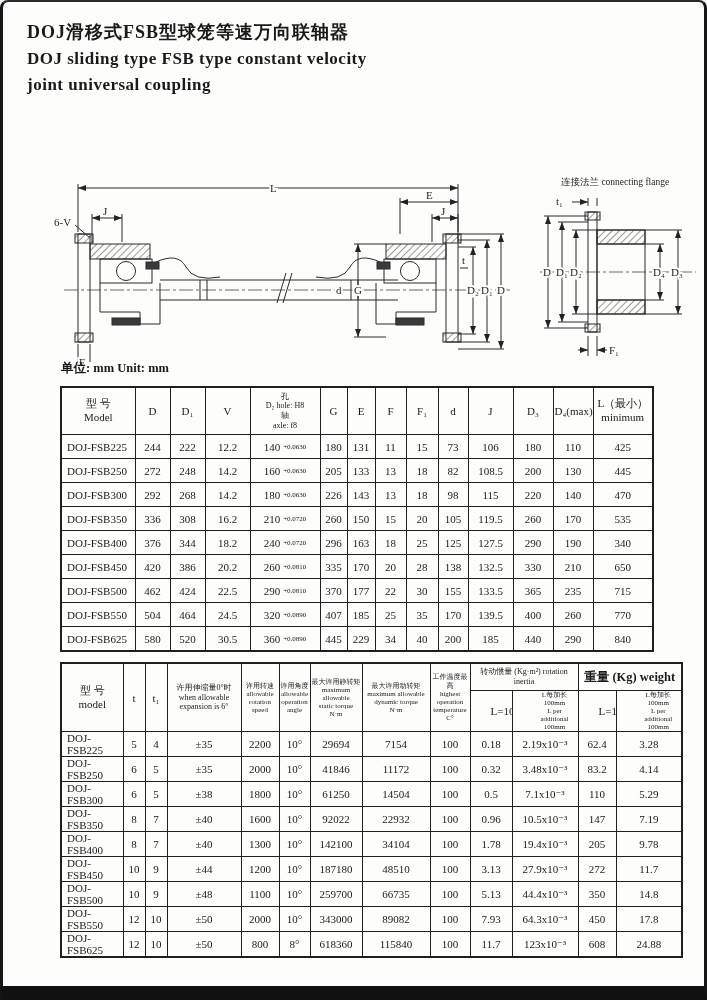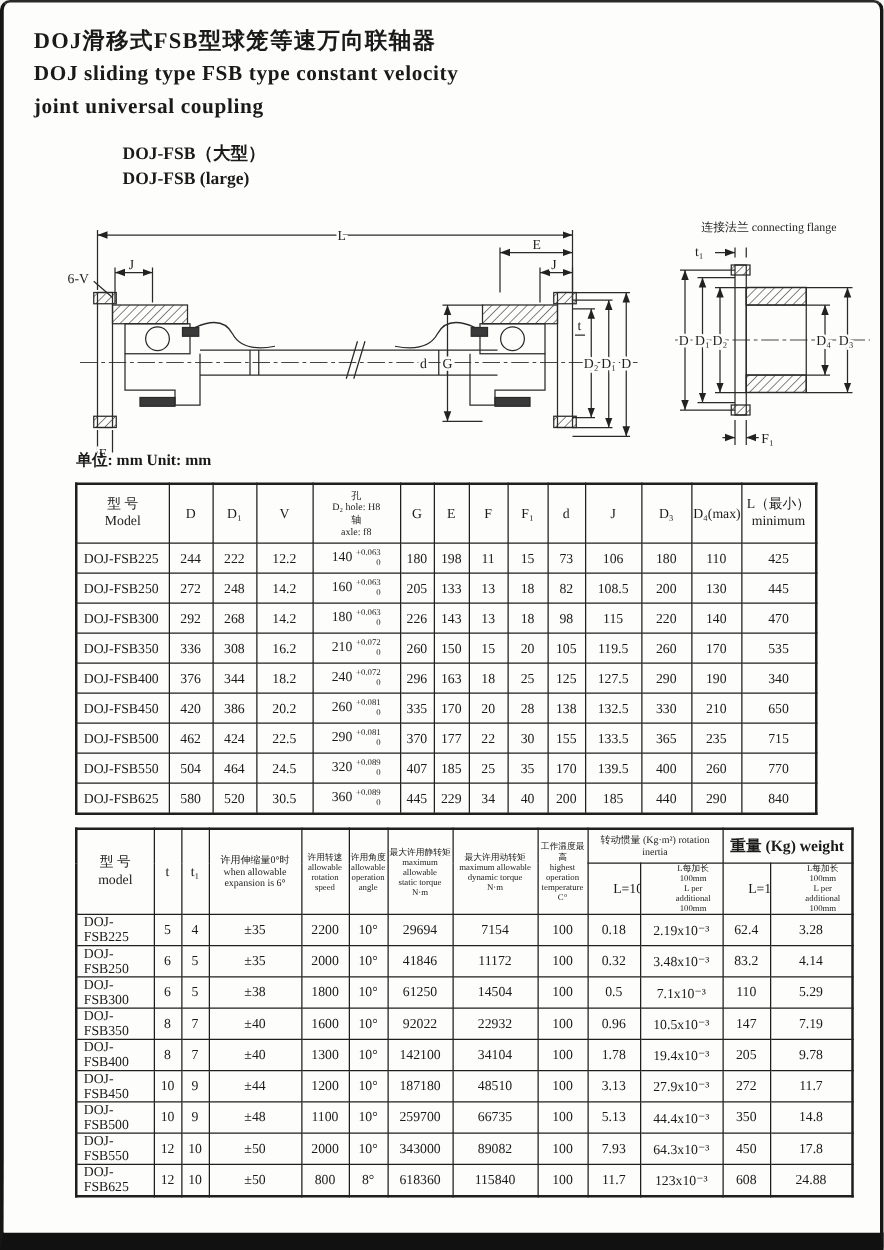--- a/index.html
+++ b/index.html
@@ -34,35 +34,33 @@
   thead th { font-size:11px; }
   .pre { white-space:pre-line; line-height:1.25; }
   .h-small { font-size:8px; line-height:1.2; }
   .h-tiny  { font-size:7px;  line-height:1.15; }
   .h-weight { font-size:12.5px; font-weight:600;margin-top:32px; }
   #table1 thead th { height:46px; }
   #table1 tbody td, #table2 tbody td { height:23px; }
   #table2 thead tr:first-child th { height:26px; }
   #table2 thead tr:last-child th { height:24px;padding-left:20px; }
   .cell-model { text-align:left; padding-left:5px; }
-  .tolcell .tol { display:inline-flex; flex-direction:column; margin-left:3px;
-                  font-size:7px; line-height:1.05; text-align:right; vertical-align:middle; }
+  .tolcell .tol { display:inline-flex; flex-direction:row; margin-left:3px;
+                  font-size:7px; line-height:1.05; text-align:center; vertical-align:middle; }
   .tolcell .tol i { font-style:normal; }
   .tolcell { white-space:nowrap; }
 </style>
 </head>
 <body>
 
 <div class="page">
 
   <div class="abs title-zh">DOJ滑移式FSB型球笼等速万向联轴器</div>
   <div class="abs title-en">DOJ sliding type FSB type constant velocity
 joint universal coupling</div>
-  <div class="abs subtitle">DOJ-FSB（大型）
-DOJ-FSB (large)</div>
 
   <svg class="abs" style="left:45px; top:170px;" width="650" height="198" viewBox="0 0 650 198">
     <defs>
       <pattern id="hatch" width="5" height="5" patternUnits="userSpaceOnUse" patternTransform="rotate(45)">
         <line x1="0" y1="0" x2="0" y2="5" stroke="#3a3a3a" stroke-width="1"></line>
       </pattern>
       <marker id="arr" markerWidth="9" markerHeight="8" refX="8" refY="4" orient="auto-start-reverse">
         <path d="M0,1 L8,4 L0,7 z" fill="#222"></path>
       </marker>
     </defs>
@@ -241,21 +239,21 @@
         <tr>
           <td class="cell-model">DOJ-FSB225</td>
           <td>244</td>
           <td>222</td>
           <td>12.2</td>
           <td class="tolcell"><span>140</span><span class="tol">
               <i>+0.063</i>
               <i>0</i>
             </span></td>
           <td>180</td>
-          <td>198</td>
+          <td>131</td>
           <td>11</td>
           <td>15</td>
           <td>73</td>
           <td>106</td>
           <td>180</td>
           <td>110</td>
           <td>425</td>
         </tr>
         <tr>
           <td class="cell-model">DOJ-FSB250</td>

